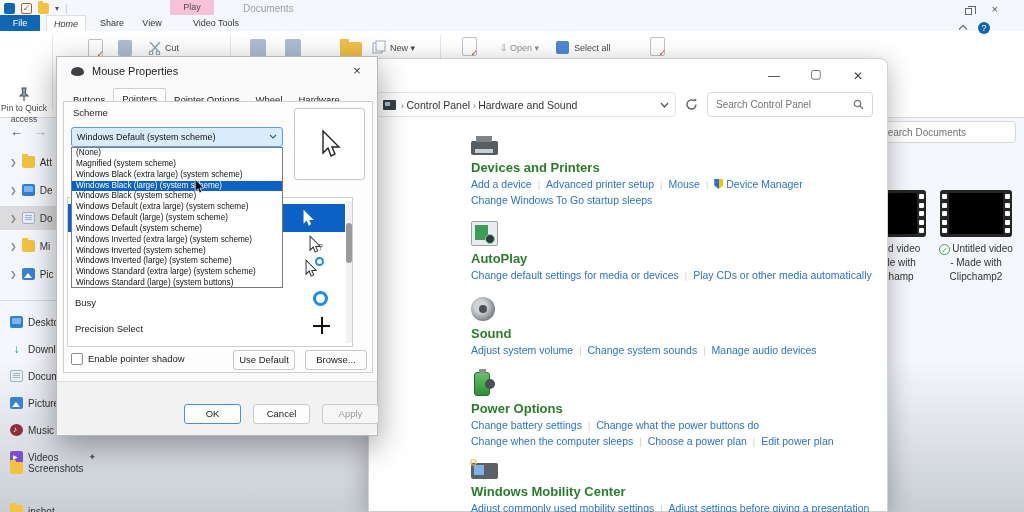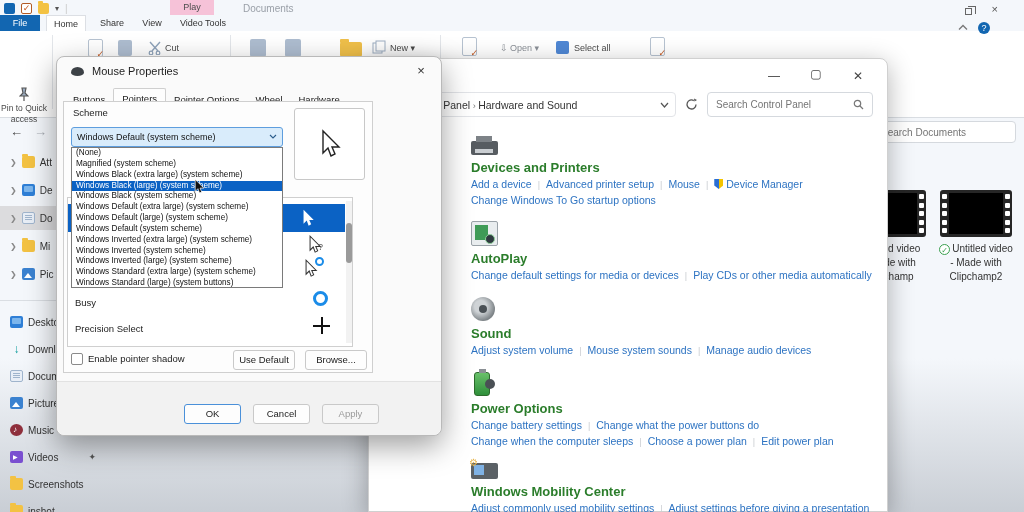--- a/index.html
+++ b/index.html
@@ -18,21 +18,21 @@
   .caret{font-size:8px;color:#555;}
   .qsep{color:#ccc;font-size:10px;}
   #play-chip{left:170px;top:0;width:44px;height:15px;background:#f6c2d8;color:#4c4c4c;font-size:9px;text-align:center;line-height:15px;}
   #exp-title{left:243px;top:3px;color:#9aa0a8;font-size:10px;}
   .win-ctl{color:#555;font-size:11px;line-height:11px;}
   .restore-glyph{position:relative;width:7px;height:7px;border:1px solid #666;display:inline-block;}
   .restore-glyph::before{content:"";position:absolute;left:2px;top:-3px;width:7px;height:7px;border:1px solid #666;border-left:none;border-bottom:none;}
   #exp-tabs{position:absolute;left:0;top:15px;height:16px;width:100%;}
   .exp-tab{position:absolute;top:0;height:28px;font-size:9px;color:#333;text-align:center;line-height:16px;background:transparent;}
   .exp-tab.file{background:#1266b1;color:#fff;}
-  .exp-tab.active{background:#fff;border:1px solid #dcdfe4;border-bottom:none;}
+  .exp-tab.active{background:#fff;border:1px solid #dcdfe4;border-bottom:none;font-style:italic;}
   #ribbon{position:absolute;left:0;top:31px;width:100%;height:87px;background:#fff;border-bottom:1px solid #d9dde2;}
   .rico{position:absolute;background:#aebdd0;border-radius:2px;}
   .rico.page{background:#fff;border:1px solid #b7c3d1;}
   .rico.page::after{content:"✓";color:#c4571e;font-size:9px;position:absolute;right:-2px;bottom:-3px;}
   .rfolder{position:absolute;width:22px;height:15px;background:#f0c04a;border-radius:2px;}
   .rfolder::before{content:"";position:absolute;left:0;top:-3px;width:9px;height:4px;background:#f0c04a;border-radius:1px;}
   .rlabel{position:absolute;font-size:9px;color:#4a4a4a;}
   .rsep{position:absolute;width:1px;background:#e3e6ea;top:4px;height:74px;}
   #pinquick{position:absolute;left:0px;top:56px;width:48px;font-size:8.5px;color:#4a4a4a;text-align:center;line-height:11px;}
   .pin-glyph{display:block;margin:0 auto 2px auto;width:10px;height:14px;}
@@ -94,21 +94,21 @@
   .icon-speaker{background:radial-gradient(circle at 40% 40%,#cfd3d6 30%,#7e8488 70%);border-radius:50%;width:24px;height:24px;position:relative;}
   .icon-speaker::after{content:"";position:absolute;left:8px;top:8px;width:8px;height:8px;border-radius:50%;background:#4a5055;}
   .icon-battery{background:linear-gradient(#69c06a,#2e8f3a);border:1px solid #2c6b2c;border-radius:3px;width:16px;height:24px;position:relative;margin-left:3px;}
   .icon-battery::before{content:"";position:absolute;left:4px;top:-4px;width:7px;height:4px;background:#8a8f94;}
   .icon-battery::after{content:"";position:absolute;right:-6px;top:6px;width:10px;height:10px;border-radius:50%;background:#4a5055;}
   .icon-mobility{background:#5b6166;border-radius:2px;height:16px;margin-top:4px;position:relative;}
   .icon-mobility::before{content:"";position:absolute;left:3px;top:2px;width:10px;height:10px;background:#7fb2e5;}
   .icon-mobility::after{content:"⚙";position:absolute;left:-2px;top:-6px;font-size:10px;color:#e8b64c;}
 
   
-  #dlg{position:absolute;left:56px;top:56px;width:386px;height:380px;background:#fafafa;border:1px solid #b9b9b9;border-radius:8px;box-shadow:0 10px 30px rgba(0,0,0,.38);}
+  #dlg{position:absolute;left:56px;top:56px;width:322px;height:380px;background:#fafafa;border:1px solid #b9b9b9;border-radius:0;box-shadow:0 10px 30px rgba(0,0,0,.38);}
   #dlg-title{position:absolute;left:14px;top:8px;display:flex;align-items:center;gap:8px;font-size:11px;color:#1d1d1d;}
   .mouse-glyph{width:13px;height:9px;background:#3c4146;border-radius:50% 50% 50% 50%/60% 60% 40% 40%;}
   #dlg-close{position:absolute;right:12px;top:6px;font-size:13px;color:#333;width:16px;text-align:center;}
   #dlg-tabs{position:absolute;left:8px;top:30px;display:flex;align-items:flex-end;}
   .dtab{font-size:9.5px;color:#222;padding:3px 7px;border:1px solid transparent;border-bottom:none;position:relative;top:1px;}
   .dtab.active{background:#fdfdfd;border-color:#cfcfcf;padding:4px 8px;border-radius:2px 2px 0 0;}
   #tabpage{position:absolute;left:6px;top:44px;width:310px;height:272px;background:#fdfdfd;border:1px solid #cfcfcf;}
   #scheme-label{position:absolute;left:16px;top:50px;font-size:9.5px;color:#222;}
   #scheme-combo{position:absolute;left:14px;top:70px;width:212px;height:20px;background:#d9ecfb;border:1px solid #5e9ede;border-radius:3px;font-size:9px;color:#111;line-height:18px;padding:0 5px;}
   #scheme-combo .cchev{position:absolute;right:5px;top:6px;}
@@ -155,21 +155,21 @@
     <div class="abs" id="play-chip">Play</div>
     <div class="abs" id="exp-title">Documents</div>
     <span class="abs win-ctl" style="right:52px;top:6px;"><span class="restore-glyph"></span></span>
     <span class="abs win-ctl" style="right:26px;top:4px;">×</span>
 
     <div id="exp-tabs">
         <div class="exp-tab file" style="left: 0px; width: 40px;">File</div>
         <div class="exp-tab active" style="left: 46px; width: 40px;">Home</div>
         <div class="exp-tab" style="left: 92px; width: 40px;">Share</div>
         <div class="exp-tab" style="left: 134px; width: 36px;">View</div>
-        <div class="exp-tab" style="left: 169px; width: 68px;">Video Tools</div>
+        <div class="exp-tab" style="left: 182px; width: 68px;">Video Tools</div>
       </div>
 
     <div id="ribbon">
       <div id="pinquick">
         <svg class="pin-glyph" viewBox="0 0 10 14">
             <path d="M3 1h4l-1 5 3 3H1l3-3z M5 9v5" stroke="#555" stroke-width="1.2" fill="#9fb0c4"></path>
           </svg>
         <span>Pin to Quick access</span>
       </div>
       <div class="rsep" style="left:52px"></div>
@@ -252,21 +252,21 @@
         </div>
         <div class="lrow" style="top: 418px;">
           <span class="mini ico-music"></span>
           <span>Music</span>
         </div>
         <div class="lrow" style="top: 445px;">
           <span class="mini ico-video"></span>
           <span>Videos</span>
           <span class="pin-mini">✦</span>
         </div>
-        <div class="lrow" style="top: 472px;">
+        <div class="lrow" style="top: 456px;">
           <span class="mini ico-folder"></span>
           <span>Screenshots</span>
         </div>
         <div class="lrow" style="top: 499px;">
           <span class="mini ico-folder"></span>
           <span>inshot</span>
         </div>
       </div>
 
     <div class="searchbox" style="left:872px;top:121px;width:144px;height:22px;">
@@ -351,31 +351,31 @@
           <circle cx="4.5" cy="4.5" r="3.2" fill="none" stroke="#777" stroke-width="1.2"></circle>
           <path d="M7 7l3 3" stroke="#777" stroke-width="1.2"></path>
         </svg>
     </div>
 
     <div id="cp-sections">
         <div class="cp-section">
           <div class="cp-icon icon-printer"></div>
           <div class="cp-title">Devices and Printers</div>
           <div class="cp-line"><span class="cp-link">Add a device</span><span class="lsep">|</span><span class="cp-link">Advanced printer setup</span><span class="lsep">|</span><span class="cp-link">Mouse</span><span class="lsep">|</span><span class="cp-link"><span class="shield"></span>Device Manager</span></div>
-          <div class="cp-line"><span class="cp-link">Change Windows To Go startup options</span></div>
+          <div class="cp-line"><span class="cp-link">Change Windows To Go startup sleeps</span></div>
         </div>
         <div class="cp-section">
           <div class="cp-icon icon-autoplay"></div>
           <div class="cp-title">AutoPlay</div>
           <div class="cp-line"><span class="cp-link">Change default settings for media or devices</span><span class="lsep">|</span><span class="cp-link">Play CDs or other media automatically</span></div>
         </div>
         <div class="cp-section">
           <div class="cp-icon icon-speaker"></div>
           <div class="cp-title">Sound</div>
-          <div class="cp-line"><span class="cp-link">Adjust system volume</span><span class="lsep">|</span><span class="cp-link">Mouse system sounds</span><span class="lsep">|</span><span class="cp-link">Manage audio devices</span></div>
+          <div class="cp-line"><span class="cp-link">Adjust system volume</span><span class="lsep">|</span><span class="cp-link">Change system sounds</span><span class="lsep">|</span><span class="cp-link">Manage audio devices</span></div>
         </div>
         <div class="cp-section">
           <div class="cp-icon icon-battery"></div>
           <div class="cp-title">Power Options</div>
           <div class="cp-line"><span class="cp-link">Change battery settings</span><span class="lsep">|</span><span class="cp-link">Change what the power buttons do</span></div>
           <div class="cp-line"><span class="cp-link">Change when the computer sleeps</span><span class="lsep">|</span><span class="cp-link">Choose a power plan</span><span class="lsep">|</span><span class="cp-link">Edit power plan</span></div>
         </div>
         <div class="cp-section">
           <div class="cp-icon icon-mobility"></div>
           <div class="cp-title">Windows Mobility Center</div>

